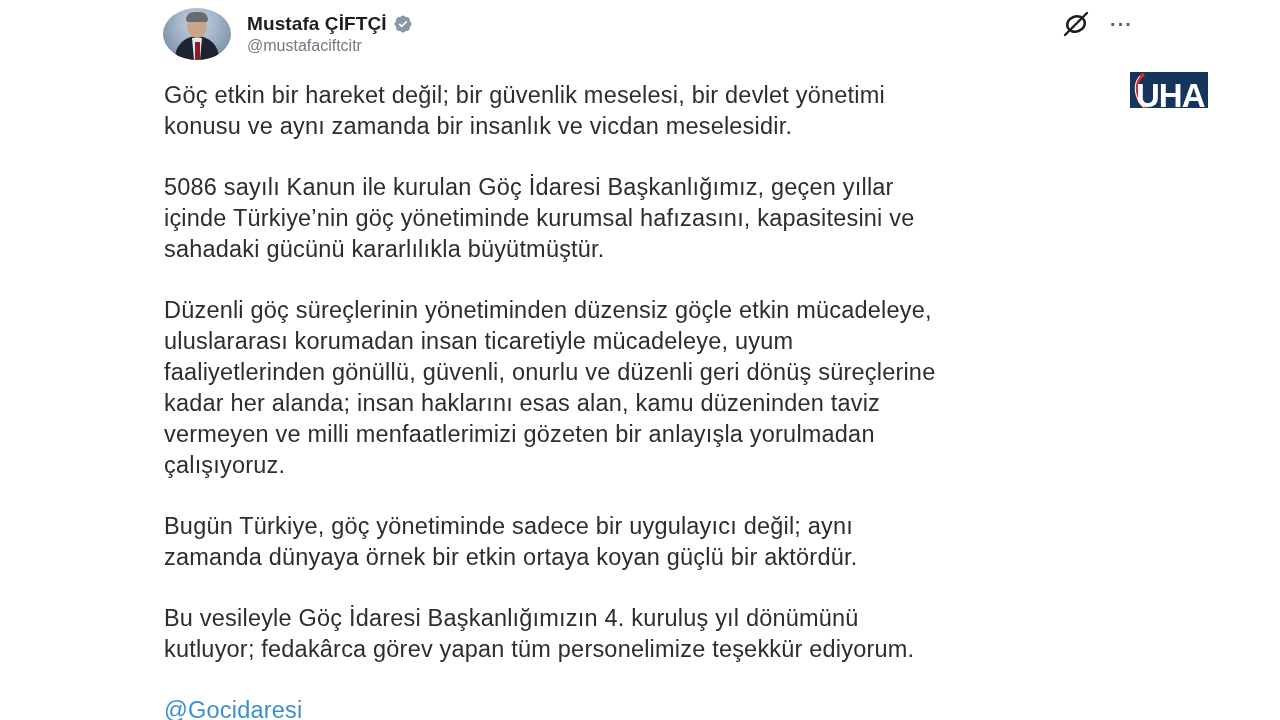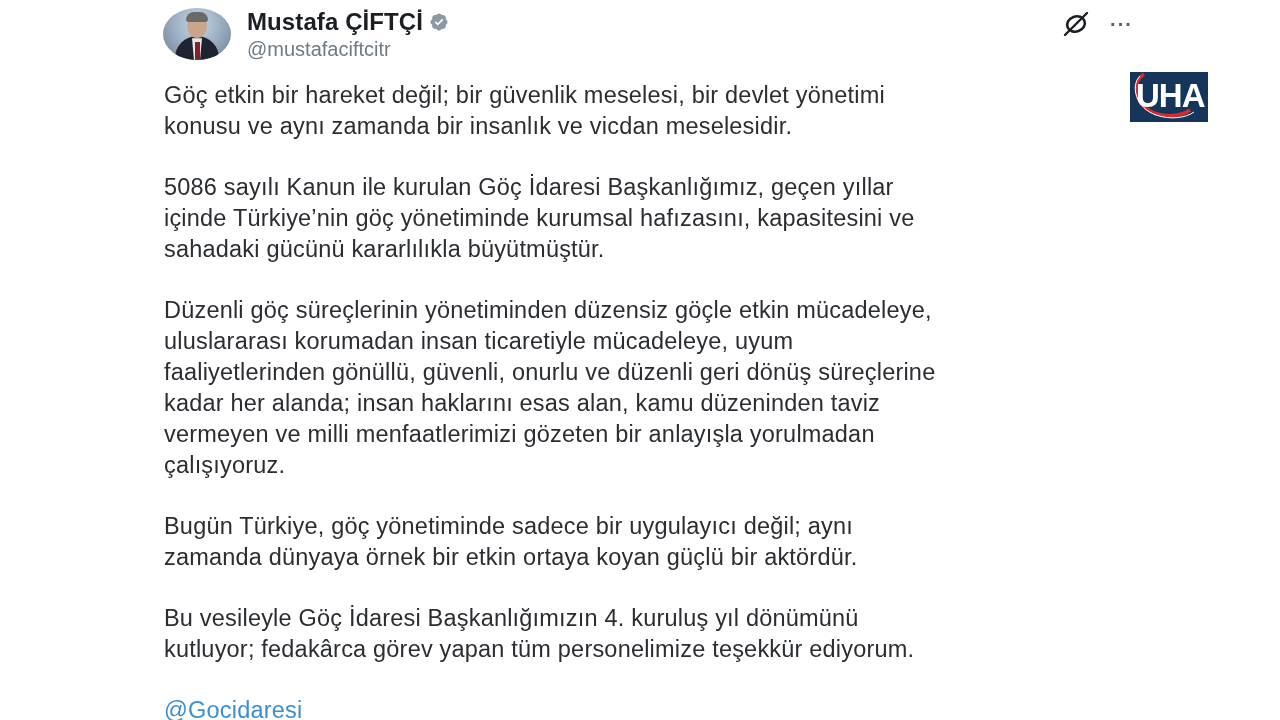--- a/index.html
+++ b/index.html
@@ -81,33 +81,33 @@
     .name-block {
       display: flex;
       flex-direction: column;
       line-height: 1.15;
     }
     .name-row {
       display: flex;
       align-items: center;
     }
     .display-name {
-      font-size: 24px;
+      font-size: 19px;
       font-weight: bold;
       color: #1b1e22;
       letter-spacing: 0.1px;
     }
     .verified {
       margin-left: 6px;
       width: 20px;
       height: 20px;
       display: inline-block;
     }
     .handle {
-      font-size: 20px;
+      font-size: 16px;
       color: #6f7a84;
       margin-top: 2px;
     }
     .top-actions {
       position: absolute;
       left: 1062px;
       top: 10px;
       display: flex;
       align-items: center;
     }
@@ -124,21 +124,21 @@
       letter-spacing: 1px;
       line-height: 1;
       cursor: pointer;
       font-weight: bold;
     }
     .uha-logo {
       position: absolute;
       left: 1130px;
       top: 72px;
       width: 78px;
-      height: 50px;
+      height: 36px;
       background: #15355a;
       overflow: hidden;
     }
     .uha-logo .text {
       position: absolute;
       left: 6px;
       top: 5px;
       font-size: 33px;
       font-weight: bold;
       color: #ffffff;

